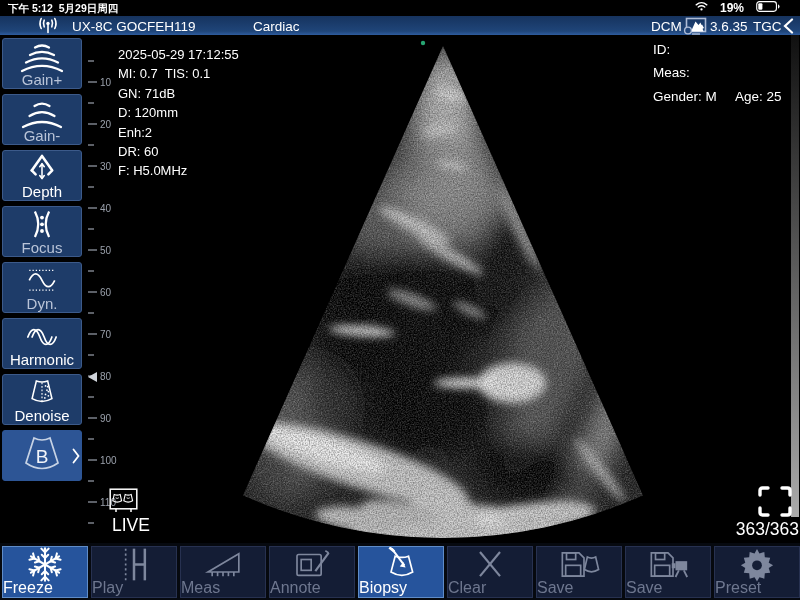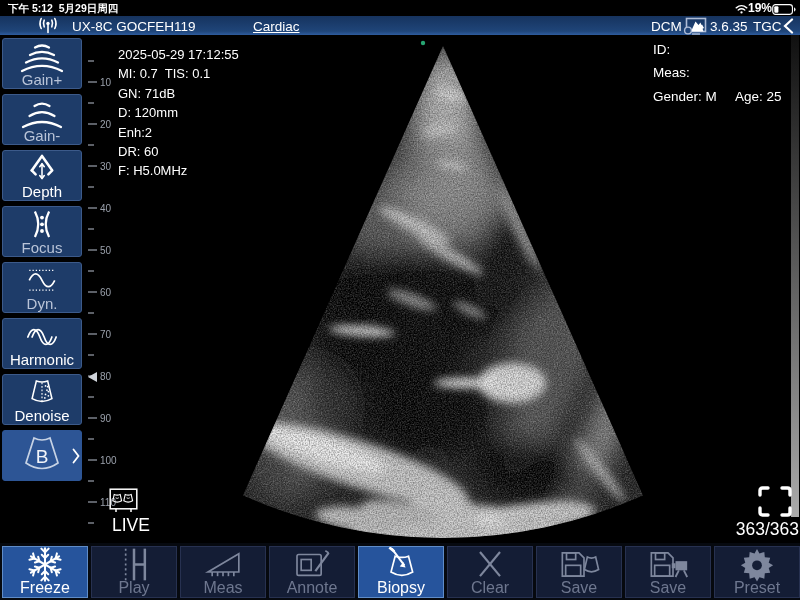--- a/index.html
+++ b/index.html
@@ -1,22 +1,22 @@
 <!DOCTYPE html>
 <html><head><meta charset="utf-8"><style>
 *{margin:0;padding:0;box-sizing:border-box}
 html,body{width:800px;height:600px;overflow:hidden;background:#000;font-family:"Liberation Sans",sans-serif}
 #root{position:relative;width:800px;height:600px;background:#000}
 .status{position:absolute;left:0;top:0;width:800px;height:16px;background:#000;color:#fff}
 .st-l{position:absolute;left:8px;top:2px;font-size:10.5px;font-weight:bold}
-.st-r{position:absolute;right:4px;top:1px;font-size:12px;font-weight:bold;display:flex;align-items:flex-end;gap:0}
+.st-r{position:absolute;right:20px;top:1px;font-size:12px;font-weight:bold;display:flex;align-items:flex-start;gap:12px}
 .topbar{position:absolute;left:0;top:16px;width:800px;height:19px;background:linear-gradient(#16335e,#1f4579 80%,#2e5c9e)}
 .tb-ant{position:absolute;left:36px;top:1px}
 .tb-name{position:absolute;left:72px;top:2.5px;font-size:13.5px;color:#fff}
-.tb-card{position:absolute;left:253px;top:2.5px;font-size:13.5px;color:#fff;text-decoration:underline}
+.tb-card{position:absolute;left:253px;top:2.5px;font-size:13.5px;color:#fff;}
 .tb-dcm{position:absolute;left:651px;top:2.5px;font-size:13.5px;color:#fff}
 .tb-dcmi{position:absolute;left:683px;top:0px}
 .tb-ver{position:absolute;left:710px;top:2.5px;font-size:13.5px;color:#fff}
 .tb-tgc{position:absolute;left:753px;top:2.5px;font-size:13.5px;color:#fff}
 .tb-chv{position:absolute;left:783px;top:2px}
 .sb{position:absolute;left:2px;width:80px;height:51px;background:#1e3c69;border:1px solid #3c5a8a;border-radius:3px;text-align:center;overflow:hidden}
 .si{width:40px;height:34px;display:block;margin:1px auto 0}
 .sl{font-size:15px;color:#b9c4d8;margin-top:-3px}
 .wlab .sl{color:#fff}
 .bact{background:#2d5595;border-color:#2d5595}
@@ -25,21 +25,21 @@
 .dis{background:#121b2f;border-color:#1a2440}
 .dis .sl{color:#3d4a66}
 .tgcstrip{position:absolute;left:791px;top:35px;width:8px;height:482px;background:linear-gradient(#101010,#ababab)}
 .ovl{position:absolute;left:118px;top:45px;color:#fff;font-size:13px;line-height:19.4px;white-space:pre}
 .pat{position:absolute;left:653px;top:42px;color:#fff;font-size:13.5px}
 .live{position:absolute;left:112px;top:515px;color:#fff;font-size:17.5px}
 .liveic{position:absolute;left:109px;top:488px}
 .frames{position:absolute;right:1px;top:519px;color:#fff;font-size:17.5px}
 .brack{position:absolute;left:758px;top:486px}
 .botbar{position:absolute;left:0;top:543px;width:800px;height:57px;background:#06090f}
-.bb{position:absolute;top:3px;width:86px;height:52px;background:#141d35;border:1px solid #273150;text-align:center}
+.bb{position:absolute;top:3px;width:86px;height:52px;background:#141d35;border:1px solid #273150;}
 .bi{width:48px;height:35px;display:block;margin:0 auto}
 .bl{font-size:16px;color:#6e778f;margin-top:-3px}
 .hl{background:#26549c;border-color:#5f8cc8}
 .hl .bl{color:#fff}
 </style></head><body>
 <div id="root">
 
 <svg style="position:absolute;left:0;top:0" width="800" height="600" viewBox="0 0 800 600">
  <defs>
   <clipPath id="fanclip">

